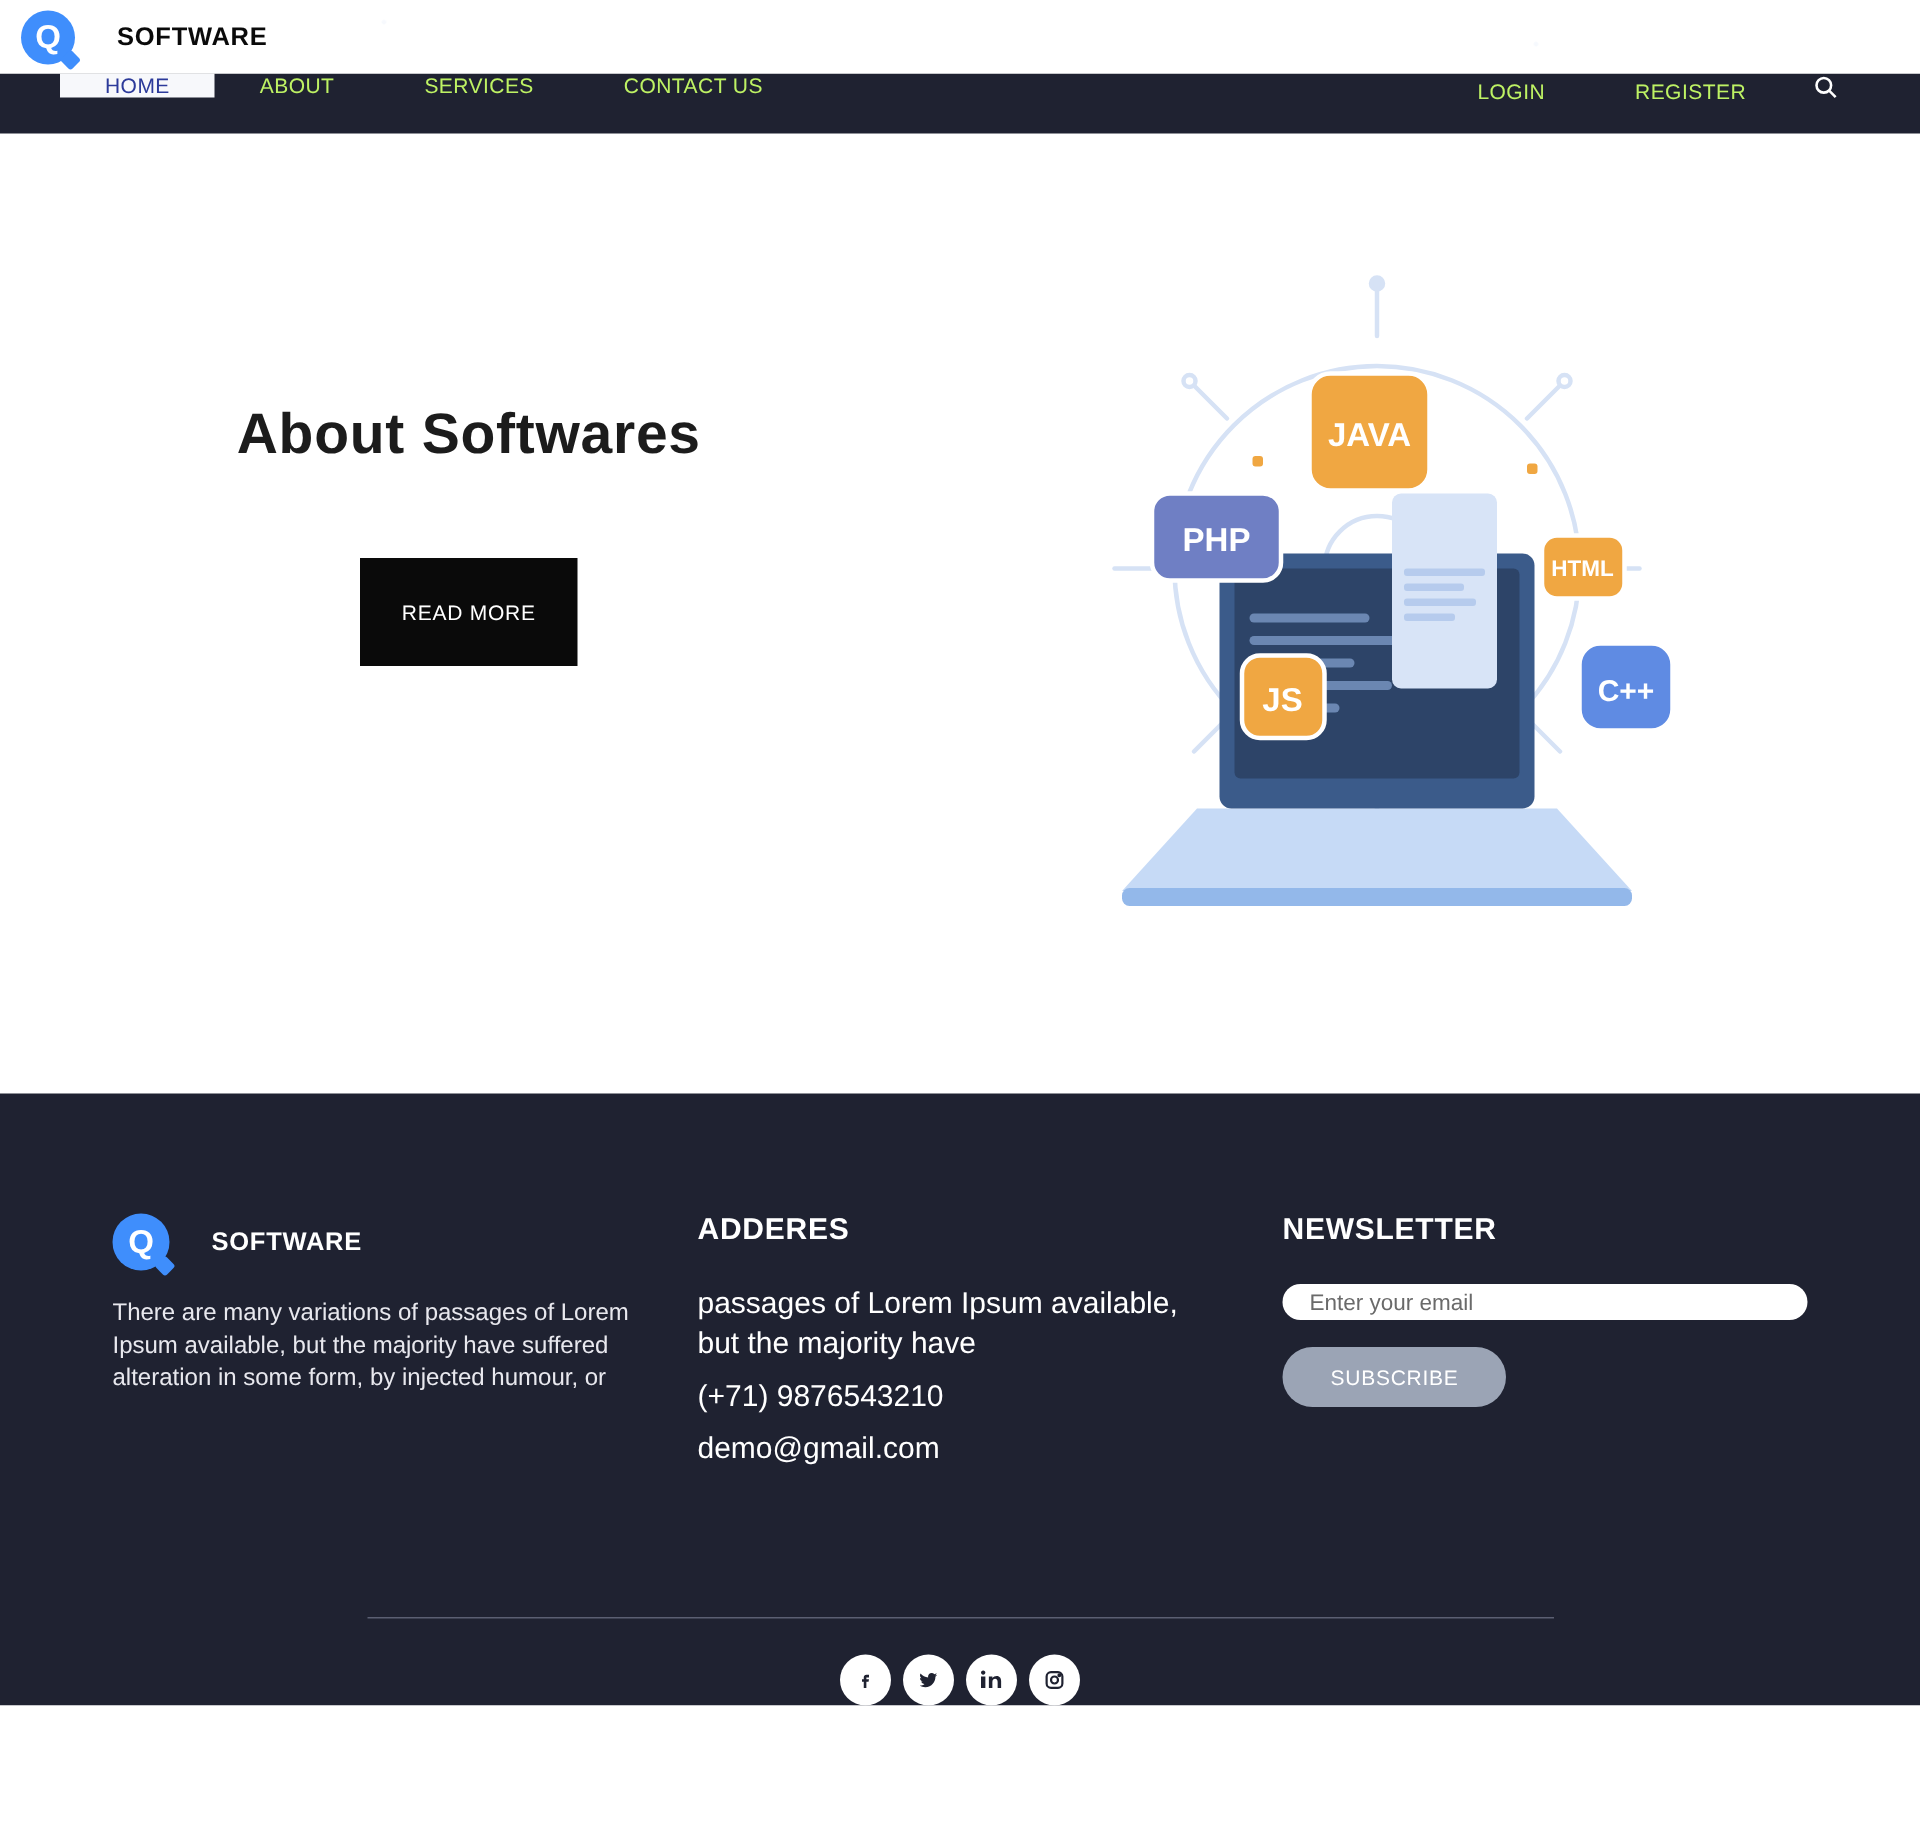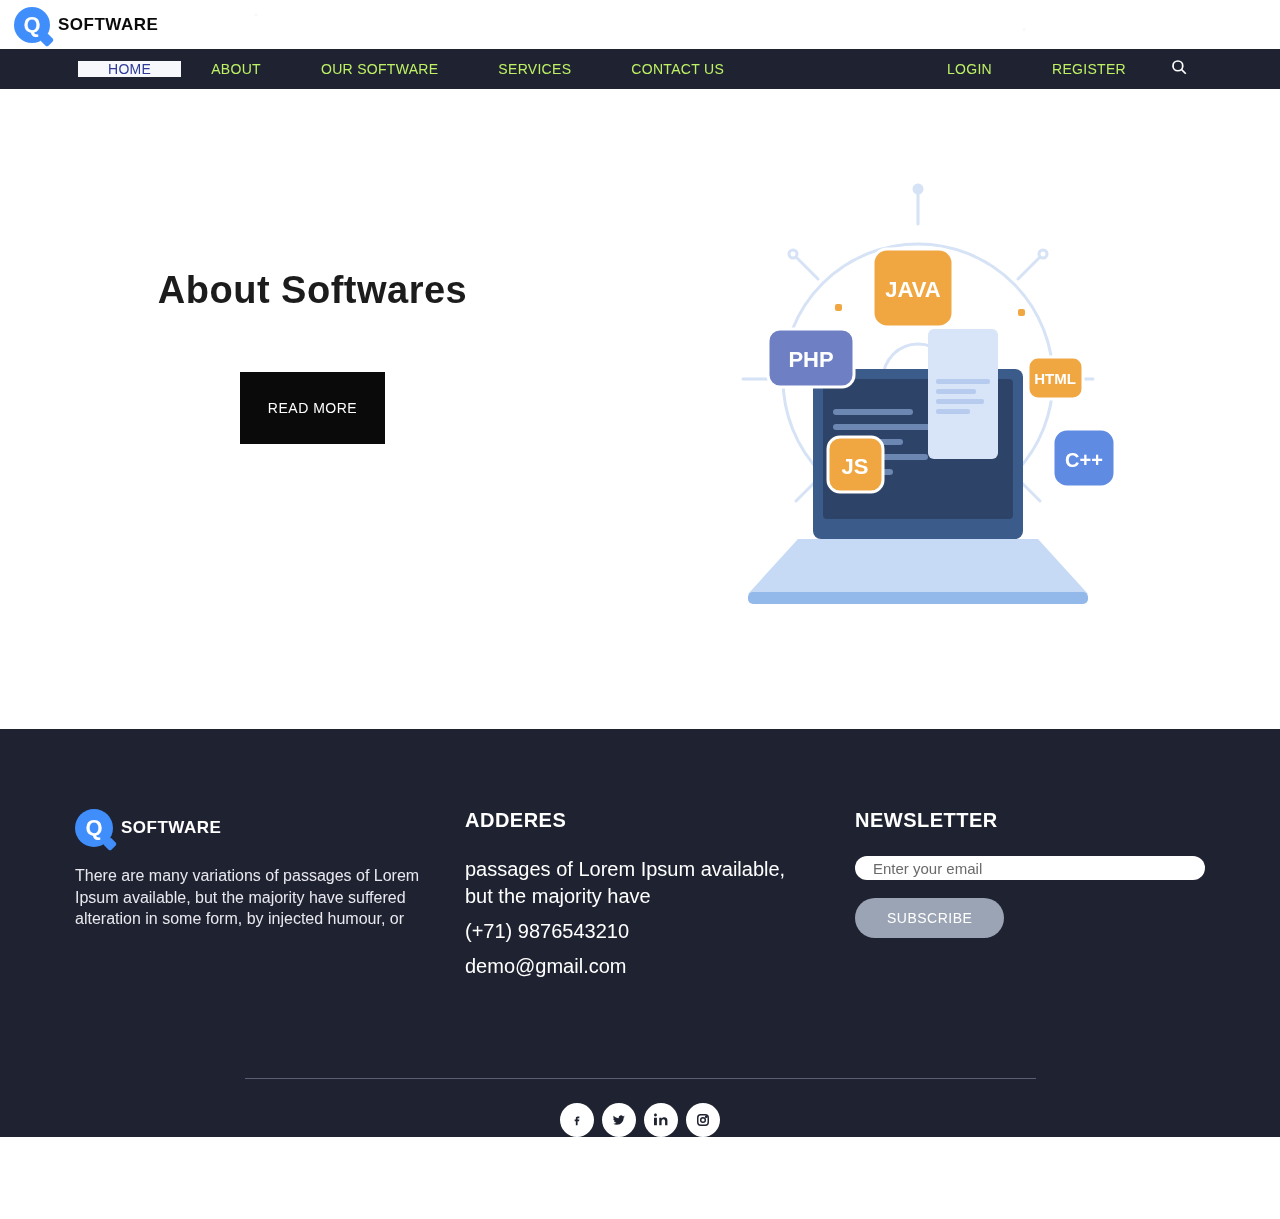--- a/index.html
+++ b/index.html
@@ -7,24 +7,24 @@
 
 
 .topbar { height: 49px; background: #fff; display: flex; align-items: center; padding: 0 14px; position: relative; overflow: hidden; }
 .topbar::before { content: ""; position: absolute; left: 0; right: 0; top: 0; bottom: 0; background:
   radial-gradient(circle at 20% 30%, #eaf1fb 1px, transparent 2px),
   radial-gradient(circle at 80% 60%, #e8f0fb 1px, transparent 2px);
   opacity: .4; }
 .logo-wrap { display: flex; align-items: center; gap: 8px; z-index: 2; }
 .logo-q { width: 36px; height: 36px; background: #3f8efc; color: #fff; border-radius: 50%; display: flex; align-items: center; justify-content: center; font-weight: 900; font-size: 22px; position: relative; }
 .logo-q::after { content: ""; position: absolute; right: -2px; bottom: -2px; width: 10px; height: 10px; background: #3f8efc; border-radius: 2px; transform: rotate(45deg); }
-.logo-text { font-weight: 800; font-size: 17px; letter-spacing: .5px; color: #0a0a0a; }
-
-
-.navbar { height: 40px; background: #1f2231; display: flex; align-items: center; padding: 0 78px; }
+.logo-text { font-weight: 800; font-size: 17px; letter-spacing: .5px; color: #0a0a0a; margin-left: 20px; }
+
+
+.navbar { height: 40px; background: #1f2231; display: flex; align-items: flex-start; padding: 0 40px; }
 .nav-left { display: flex; }
 .nav-item { color: #bef264; text-decoration: none; display: flex; align-items: center; padding: 0 30px; font-size: 14px; letter-spacing: .3px; }
 .nav-item.active { background: #f7f8fb; color: #2c3a9a; }
 .nav-right { margin-left: auto; display: flex; align-items: center; gap: 0; }
 .search-btn { display: flex; align-items: center; padding: 0 14px; }
 .search-btn svg { width: 18px; height: 18px; stroke: #fff; }
 
 
 .about { display: flex; padding: 60px 75px 90px; gap: 20px; }
 .about-copy { flex: 0 0 475px; padding-top: 120px; text-align: center; }
@@ -64,21 +64,20 @@
   <div class="logo-wrap">
     <div class="logo-q">Q</div>
     <span class="logo-text">SOFTWARE</span>
   </div>
 </div>
 
 <nav class="navbar">
   <div class="nav-left">
     <a class="nav-item active">HOME</a>
     <a class="nav-item">ABOUT</a>
-    <a class="nav-item">OUR SOFTWARE</a>
     <a class="nav-item">SERVICES</a>
     <a class="nav-item">CONTACT US</a>
   </div>
   <div class="nav-right">
     <a class="nav-item">LOGIN</a>
     <a class="nav-item">REGISTER</a>
     <div class="search-btn">
       <span>
         <svg viewBox="0 0 24 24" fill="none" stroke-width="2.3">
               <circle cx="10.5" cy="10.5" r="6.5"></circle>

